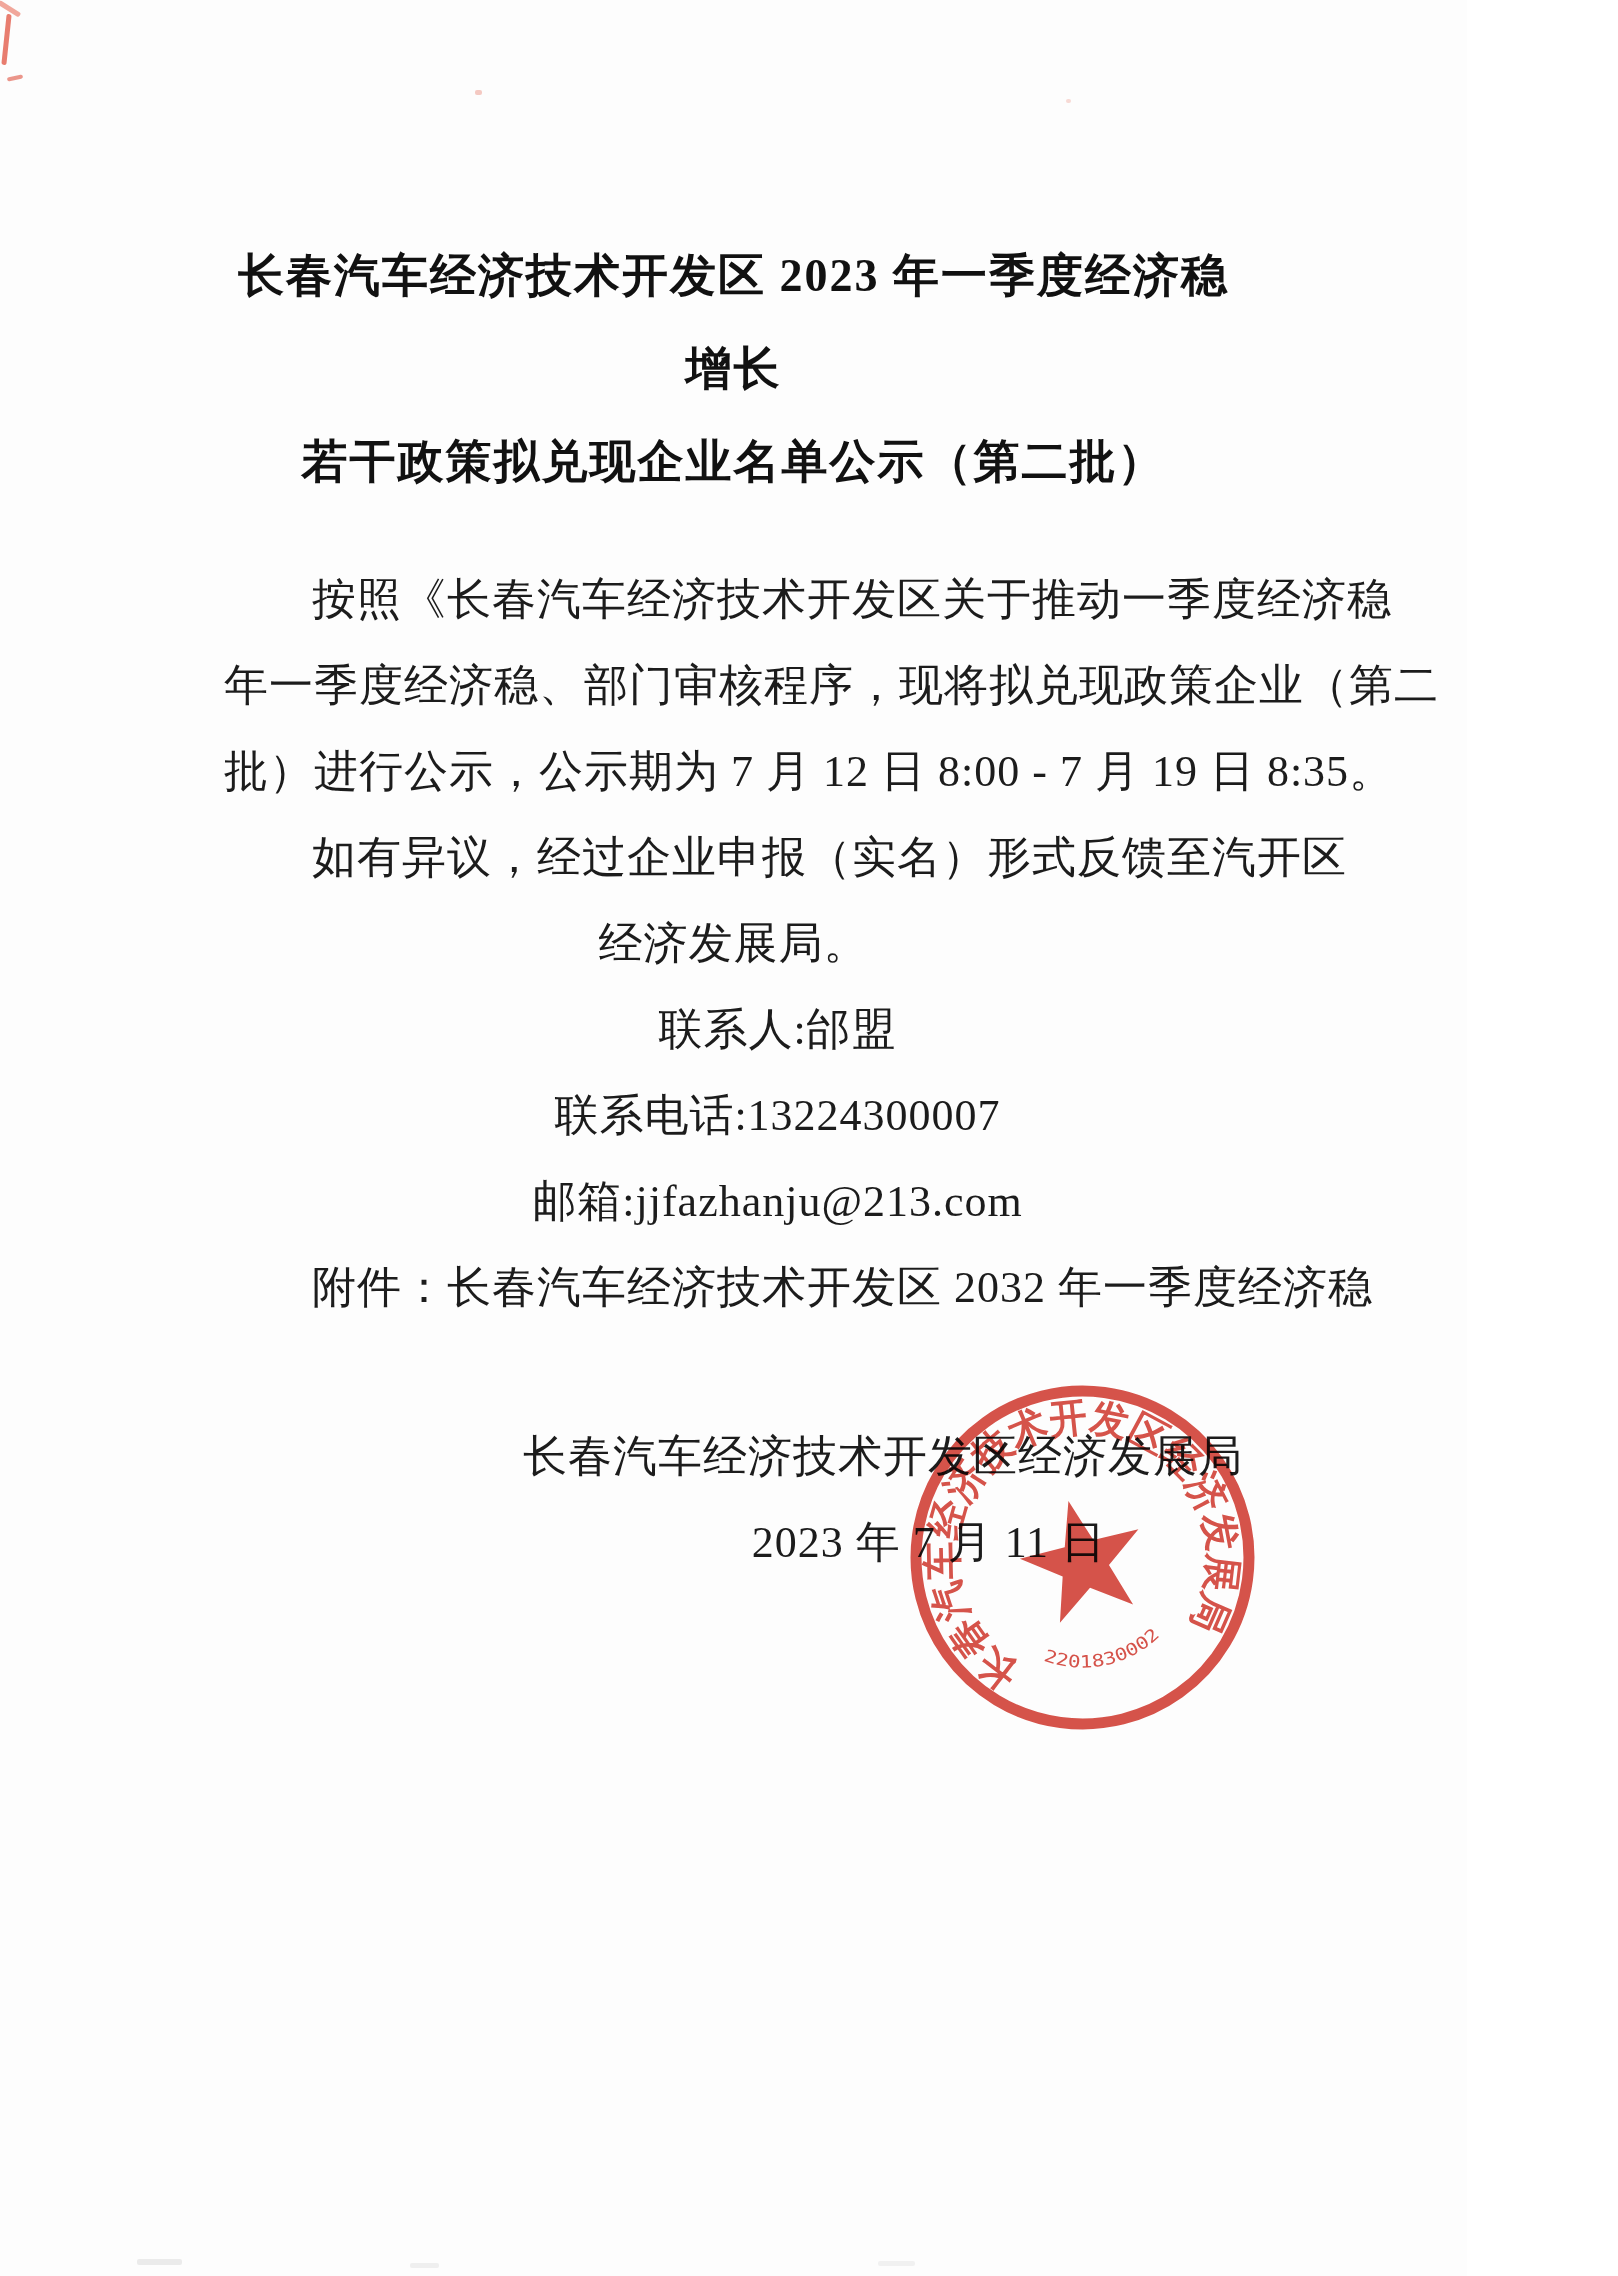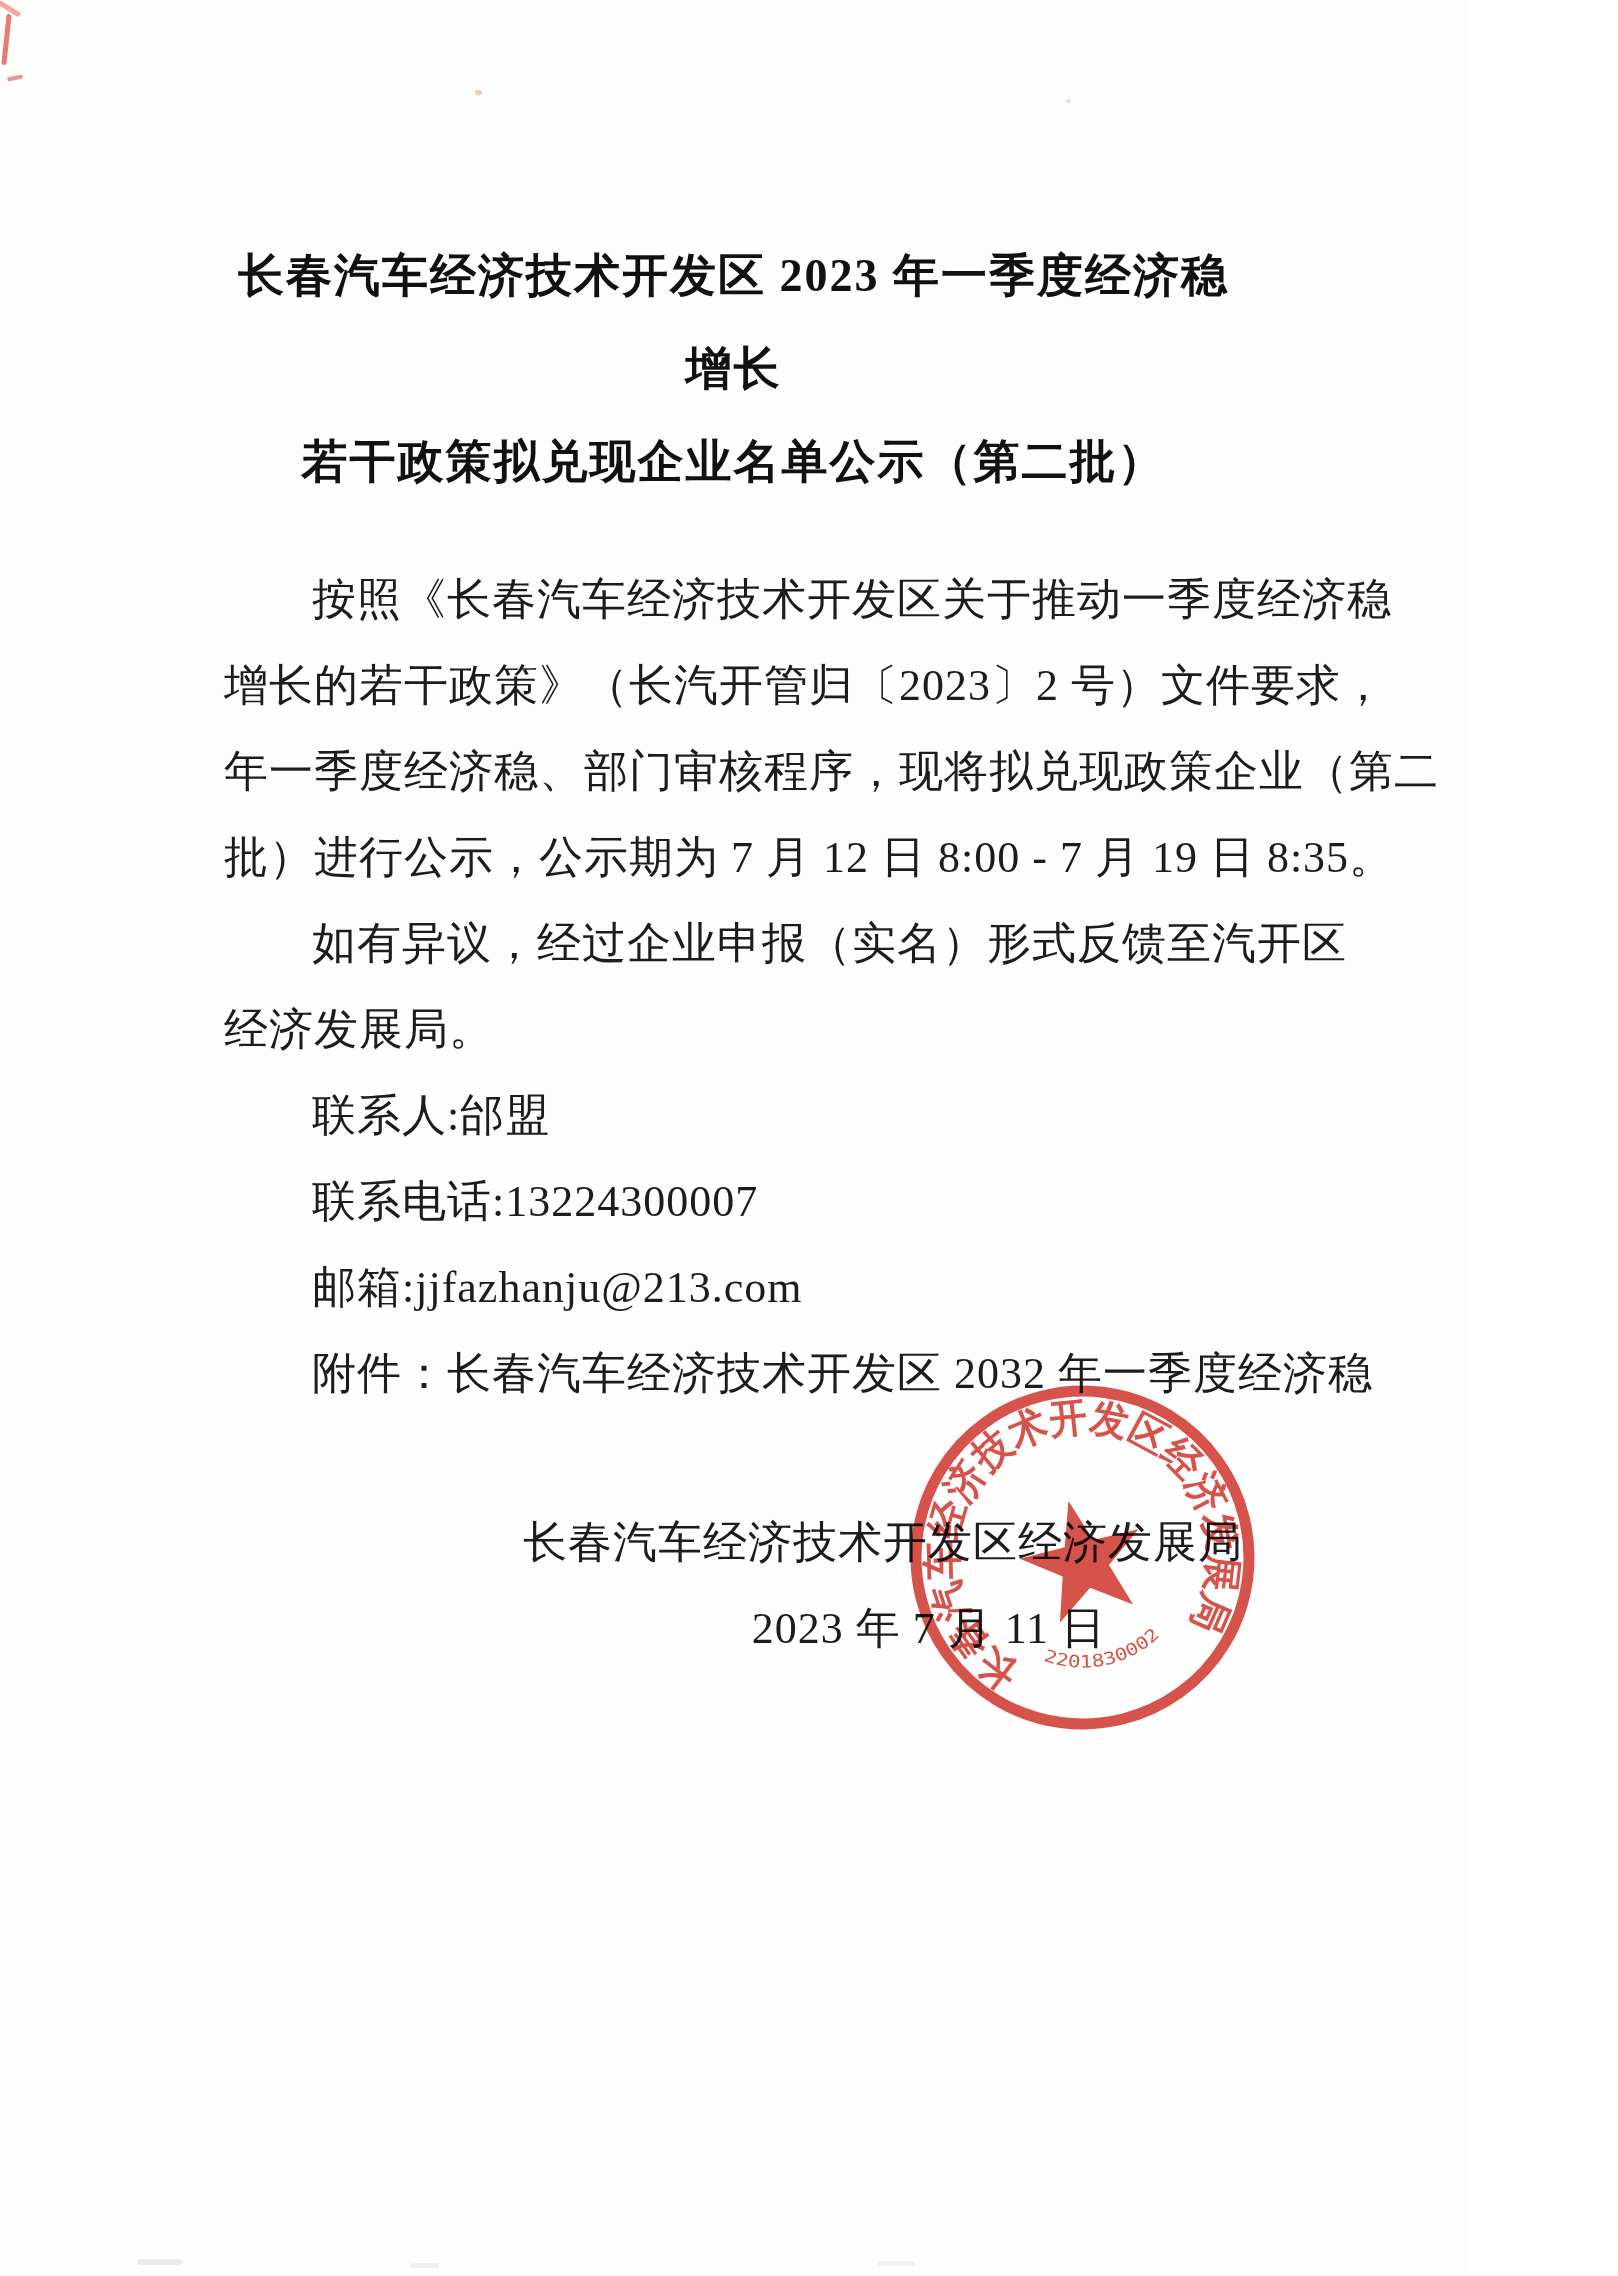--- a/index.html
+++ b/index.html
@@ -18,20 +18,21 @@
     font-size:46px;
     font-weight:700;
     line-height:93px;
     color:#111;
     letter-spacing:2px;
   }
   .doc-body{
     margin-top:49px;
     font-size:44px;
     letter-spacing:1px;
+    text-align:center;
   }
   .body-line{
     line-height:86px;
     white-space:nowrap;
   }
   .body-line.ind2{text-indent:2em;}
   .body-line.ind-deep{margin-left:3.4em;}
   .signature{
     margin-top:83px;
     font-size:44px;
@@ -64,21 +65,20 @@
 
 <div class="page" style="color: rgb(28, 28, 28);">
 
   <div class="doc-title">
     <div>长春汽车经济技术开发区 2023 年一季度经济稳增长</div>
     <div>若干政策拟兑现企业名单公示（第二批）</div>
   </div>
 
   <div class="doc-body" id="body-lines">
       <div class="body-line ind2">按照《长春汽车经济技术开发区关于推动一季度经济稳</div>
-      <div class="body-line">增长的若干政策》（长汽开管归〔2023〕2 号）文件要求，</div>
       <div class="body-line">年一季度经济稳、部门审核程序，现将拟兑现政策企业（第二</div>
       <div class="body-line">批）进行公示，公示期为 7 月 12 日 8:00 - 7 月 19 日 8:35。</div>
       <div class="body-line ind2">如有异议，经过企业申报（实名）形式反馈至汽开区</div>
       <div class="body-line">经济发展局。</div>
       <div class="body-line ind2">联系人:邰盟</div>
       <div class="body-line ind2">联系电话:13224300007</div>
       <div class="body-line ind2">邮箱:jjfazhanju@213.com</div>
       <div class="body-line ind2">附件：长春汽车经济技术开发区 2032 年一季度经济稳</div>
     </div>
 

